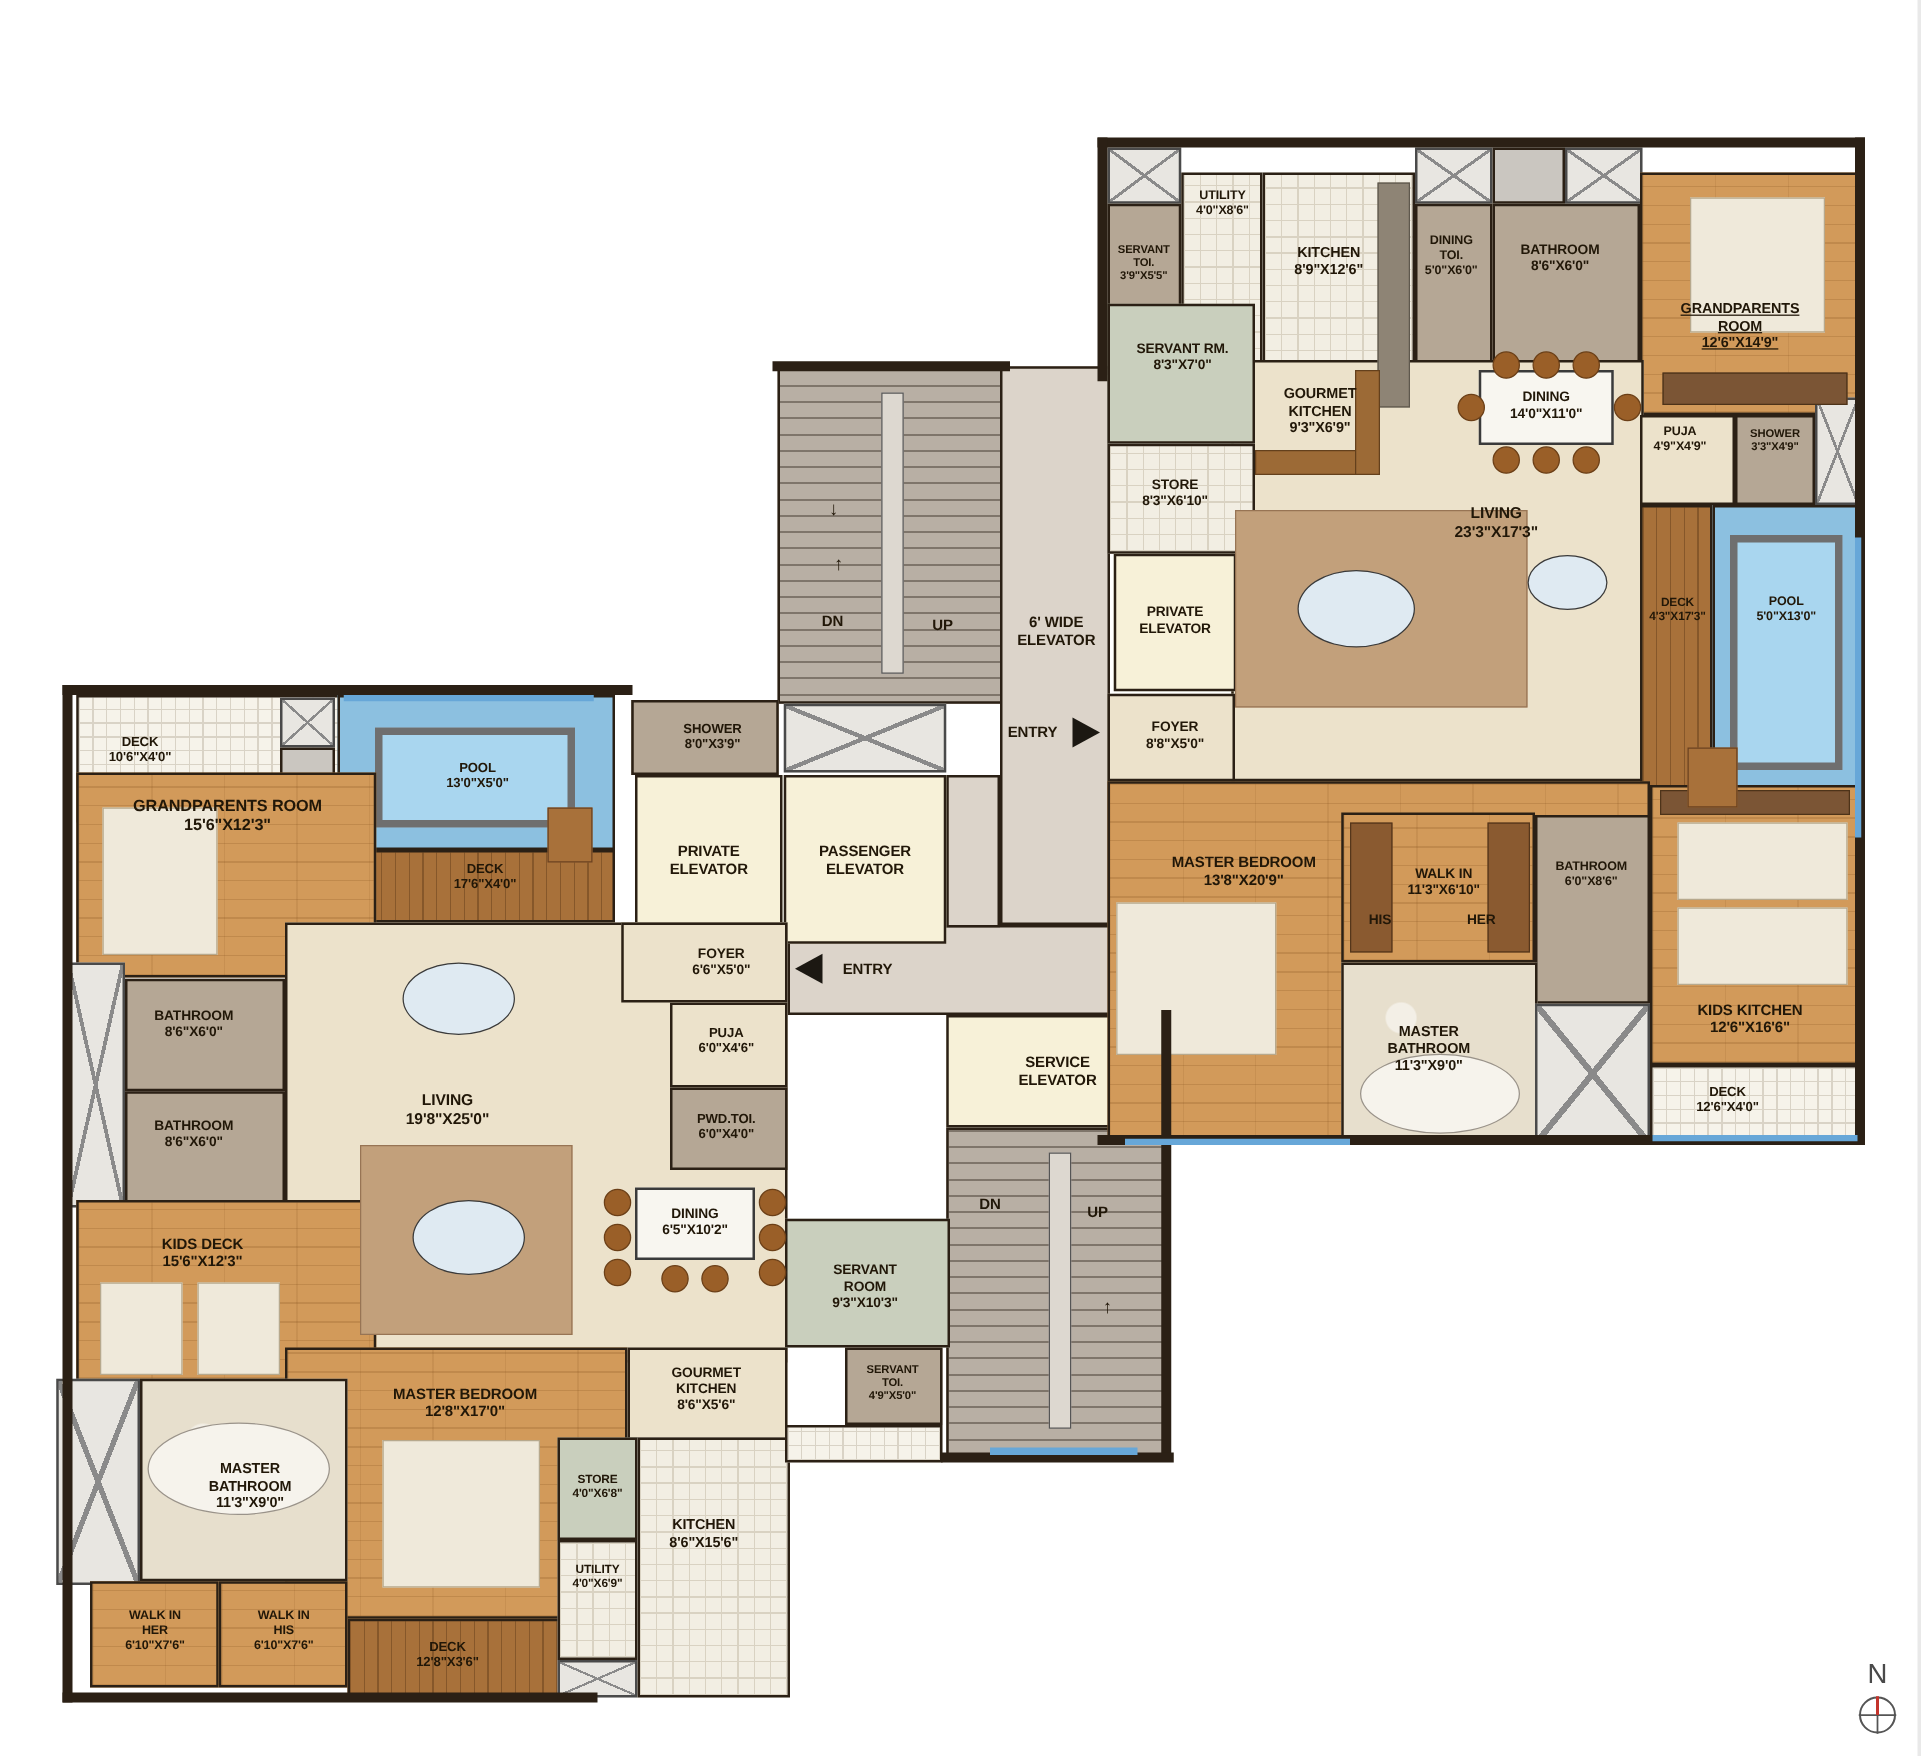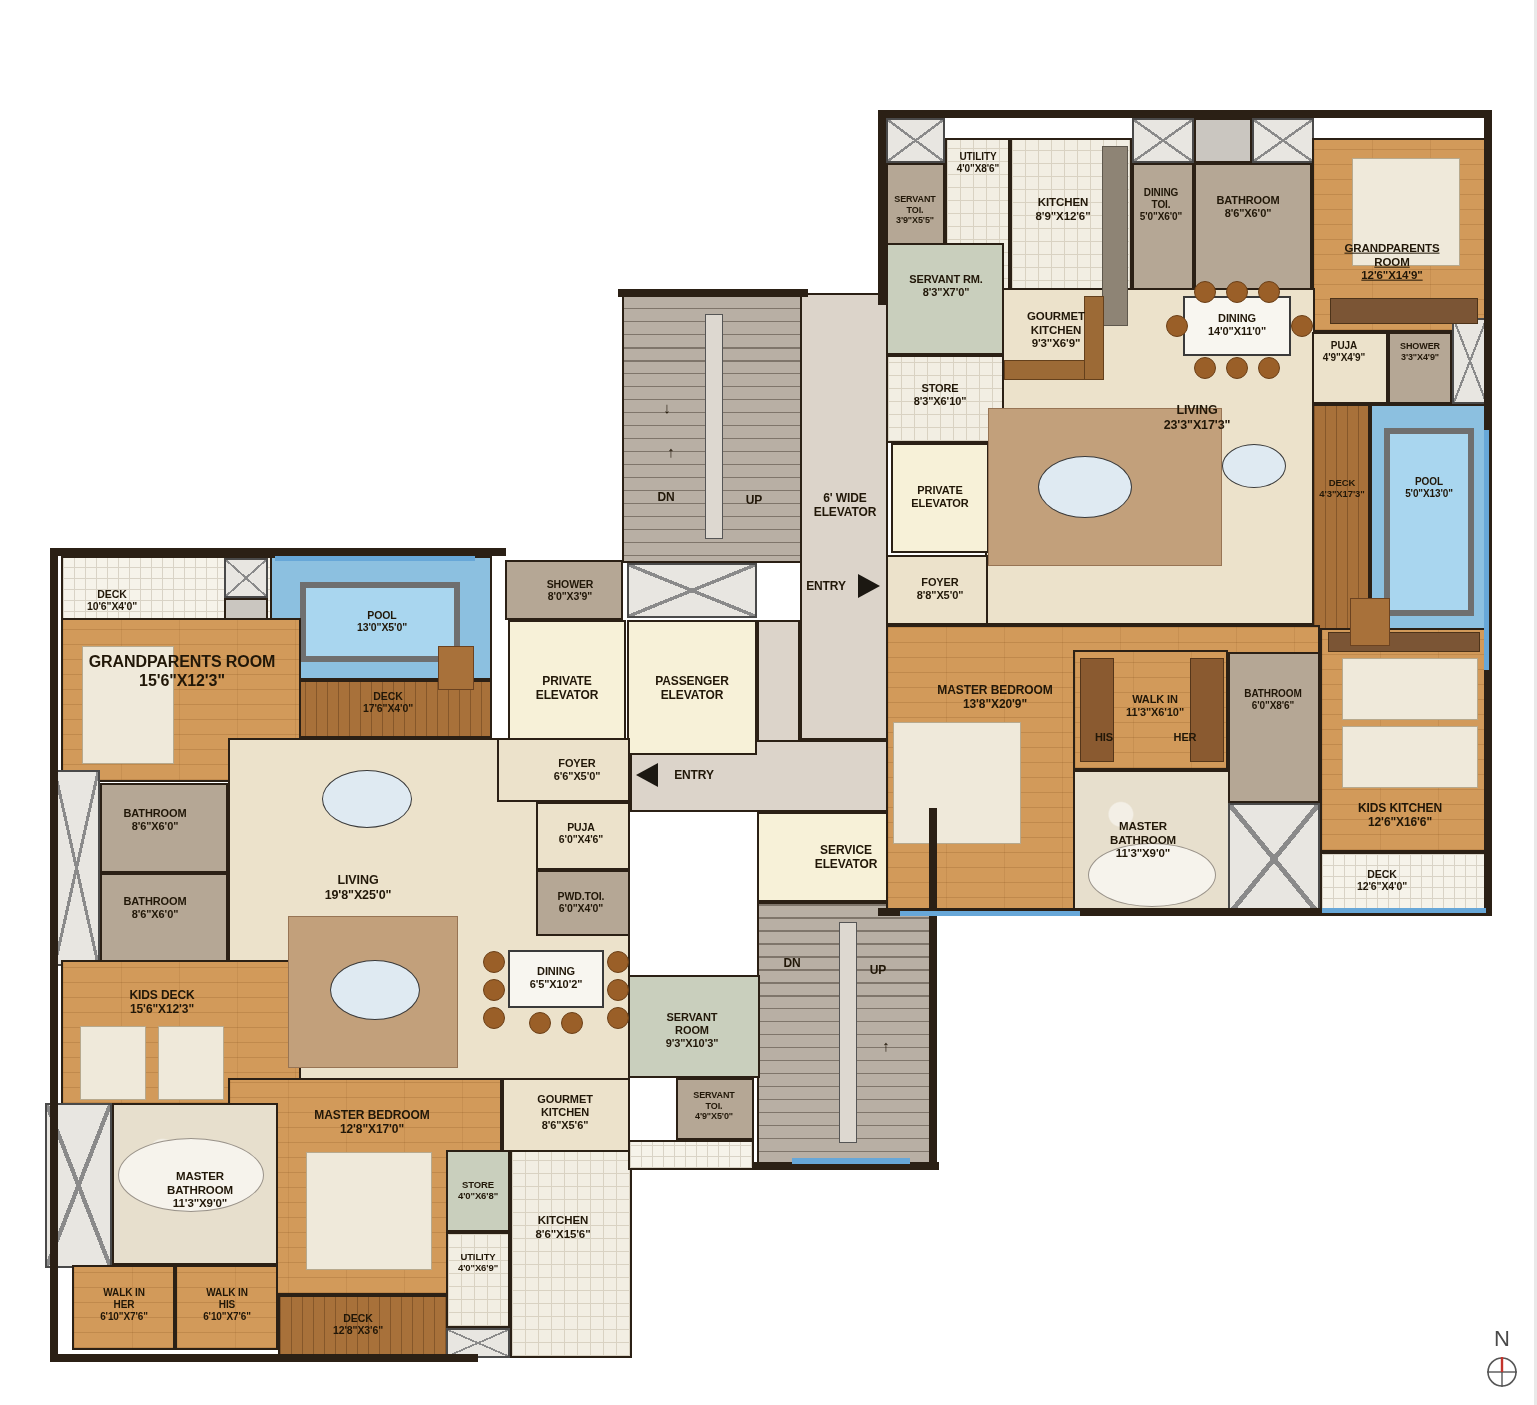--- a/index.html
+++ b/index.html
@@ -82,21 +82,21 @@
       <div class="lbl" style="left: 382px; top: 621px; font-size: 10.5px;">
         <div>POOL</div>
         <div>13'0"X5'0"</div>
       </div>
       <div class="room f-deck" style="left: 270px; top: 680px; width: 222px; height: 58px;"></div>
       <div class="lbl" style="left: 388px; top: 702px; font-size: 10.5px;">
         <div>DECK</div>
         <div>17'6"X4'0"</div>
       </div>
       <div class="room f-wood" style="left: 61px; top: 618px; width: 240px; height: 164px;"></div>
-      <div class="lbl" style="left: 182px; top: 672px; font-size: 16px;">
+      <div class="lbl" style="left: 182px; top: 652px; font-size: 13px;">
         <div>GRANDPARENTS ROOM</div>
         <div>15'6"X12'3"</div>
       </div>
       <div class="room f-taupe" style="left: 505px; top: 560px; width: 118px; height: 60px;"></div>
       <div class="lbl" style="left: 570px; top: 590px; font-size: 10.5px;">
         <div>SHOWER</div>
         <div>8'0"X3'9"</div>
       </div>
       <div class="room f-beige" style="left: 228px; top: 738px; width: 402px; height: 352px;"></div>
       <div class="room f-beige" style="left: 497px; top: 738px; width: 133px; height: 64px;"></div>

